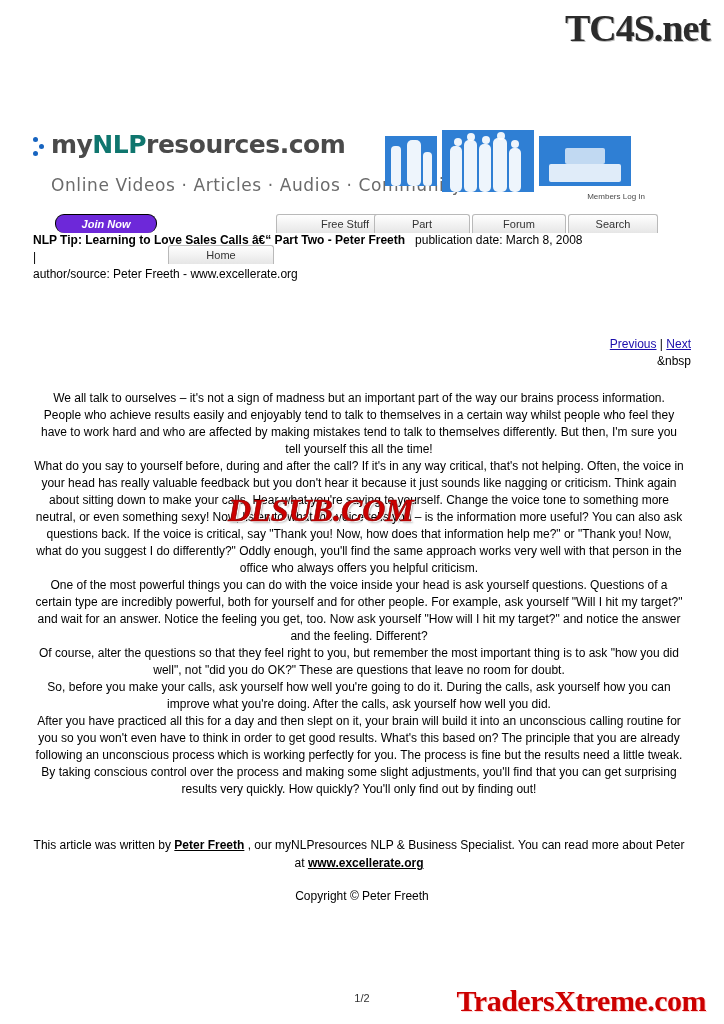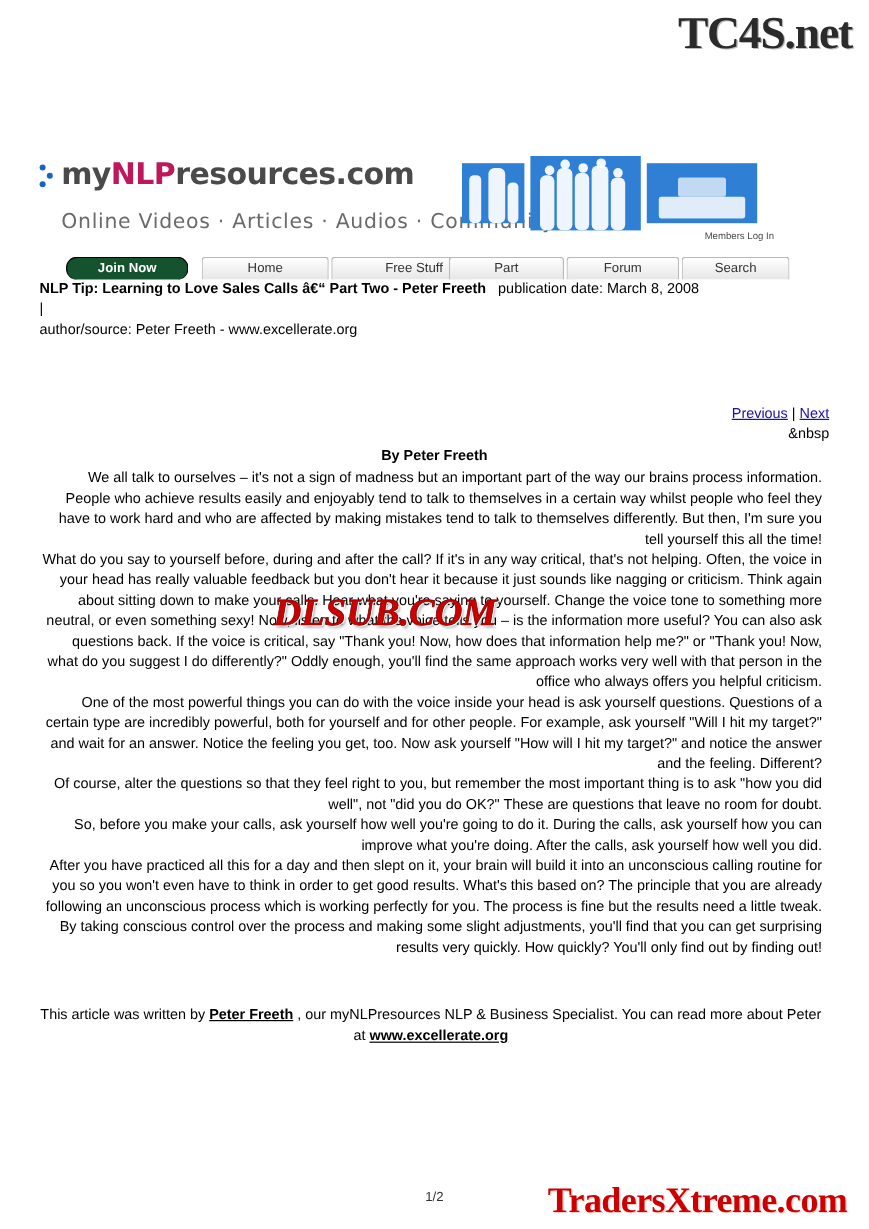--- a/index.html
+++ b/index.html
@@ -51,21 +51,21 @@
   }
   .logo-line1 {
     font-family: "DejaVu Sans", sans-serif;
     font-size: 25px;
     font-weight: bold;
     color: #4a4a4a;
     letter-spacing: -0.5px;
     white-space: nowrap;
   }
   .logo-line1 .blue {
-    color: #be185d;
+    color: #0f766e;
   }
   .logo-dots {
     display: inline-block;
     width: 16px;
     vertical-align: middle;
     margin-right: 2px;
   }
   .logo-dots span {
     display: block;
     width: 5px;
@@ -129,28 +129,29 @@
     line-height: 18px;
     text-align: center;
     font-size: 11px;
     color: #333333;
     border: 1px solid #b9b9b9;
     border-bottom: none;
     background: linear-gradient(#ffffff, #e6e6e6);
     border-radius: 3px 3px 0 0;
   }
   .nav-tab.join {
-    background: #14532d;
+    background: #6d28d9;
     color: #ffffff;
     font-weight: bold;
+    font-style: italic;
     border-color: #000000;
     border-radius: 9px;
   }
   .nav-tab.n0 { left: 22px;  width: 100px; }
-  .nav-tab.n1 { left: 135px; width: 104px; }
+  .nav-tab.n1 { left: 135px; width: 104px; margin-top: 31px; }
   .nav-tab.n2 { left: 243px; width: 94px; padding-left: 21px; }
   .nav-tab.n3 { left: 341px; width: 94px; }
   .nav-tab.n4 { left: 439px; width: 92px; }
   .nav-tab.n5 { left: 535px; width: 88px; }
 
   
   .article-title-line {
     position: absolute;
     left: 33px;
     top: 232px;
@@ -210,21 +211,21 @@
     font-size: 12px;
     font-weight: bold;
   }
   .article-body {
     position: absolute;
     left: 33px;
     top: 390px;
     width: 652px;
     font-size: 12px;
     line-height: 17px;
-    text-align: right;
+    text-align: center;
   }
   .article-body p {
     margin: 0 0 0 0;
   }
 
   
   .dlsub-watermark {
     position: absolute;
     left: 228px;
     top: 492px;
@@ -342,36 +343,36 @@
   <div class="pipe-line">|</div>
   <div class="author-source">author/source: Peter Freeth - www.excellerate.org</div>
 
   <div class="prevnext">
     <a>Previous</a>
     <span>|</span>
     <a>Next</a>
   </div>
   <div class="nbsp-line">&amp;nbsp</div>
 
-  <div class="byline">By Peter Freeth</div>
 
   <div class="article-body">
     <p>We all talk to ourselves – it's not a sign of madness but an important part of the way our brains process information. People who achieve results easily and enjoyably tend to talk to themselves in a certain way whilst people who feel they have to work hard and who are affected by making mistakes tend to talk to themselves differently. But then, I'm sure you tell yourself this all the time!</p>
     <p>What do you say to yourself before, during and after the call? If it's in any way critical, that's not helping. Often, the voice in your head has really valuable feedback but you don't hear it because it just sounds like nagging or criticism. Think again about sitting down to make your calls. Hear what you're saying to yourself. Change the voice tone to something more neutral, or even something sexy! Now, listen to what the voice tells you – is the information more useful? You can also ask questions back. If the voice is critical, say "Thank you! Now, how does that information help me?" or "Thank you! Now, what do you suggest I do differently?" Oddly enough, you'll find the same approach works very well with that person in the office who always offers you helpful criticism.</p>
     <p>One of the most powerful things you can do with the voice inside your head is ask yourself questions. Questions of a certain type are incredibly powerful, both for yourself and for other people. For example, ask yourself "Will I hit my target?" and wait for an answer. Notice the feeling you get, too. Now ask yourself "How will I hit my target?" and notice the answer and the feeling. Different?</p>
     <p>Of course, alter the questions so that they feel right to you, but remember the most important thing is to ask "how you did well", not "did you do OK?" These are questions that leave no room for doubt.</p>
     <p>So, before you make your calls, ask yourself how well you're going to do it. During the calls, ask yourself how you can improve what you're doing. After the calls, ask yourself how well you did.</p>
     <p>After you have practiced all this for a day and then slept on it, your brain will build it into an unconscious calling routine for you so you won't even have to think in order to get good results. What's this based on? The principle that you are already following an unconscious process which is working perfectly for you. The process is fine but the results need a little tweak. By taking conscious control over the process and making some slight adjustments, you'll find that you can get surprising results very quickly. How quickly? You'll only find out by finding out!</p>
   </div>
 
   <div class="dlsub-watermark">DLSUB.COM</div>
 
   <div class="credit">
     <span>This article was written by</span>
     <a>Peter Freeth</a>
     <span>, our myNLPresources NLP &amp; Business Specialist. You can read more about Peter at</span>
     <a>www.excellerate.org</a>
   </div>
+  <div class="copyright">Copyright © Peter Freeth</div>
 
   <div class="page-number">1/2</div>
   <div class="txt-watermark">TradersXtreme.com</div>
 
 </div>
 
 </body></html>

